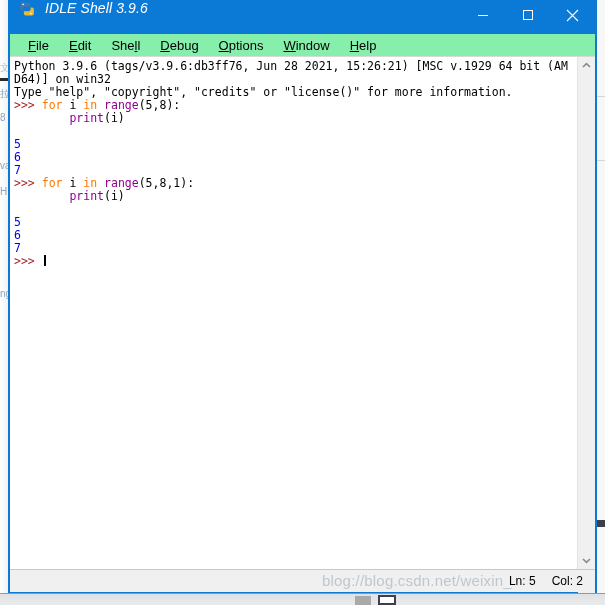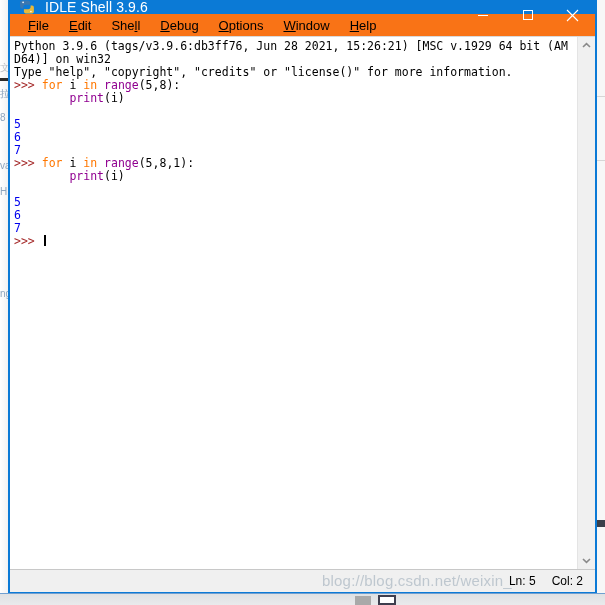--- a/index.html
+++ b/index.html
@@ -117,26 +117,27 @@
     width: 589px; height: 594px;
     background: #ffffff;
     border: 2px solid #0b7ad6;
     border-top: none;
     box-sizing: border-box;
     display: flex;
     flex-direction: column;
   }
 
   .titlebar {
-    height: 14px;
+    height: 34px;
     background: #0b7ad6;
     display: flex;
-    align-items: center;
-    flex: 0 0 auto;
-    position: relative;
+    align-items: flex-start;
+    flex: 0 0 auto;
+    position: relative;
+    font-style: italic;
   }
   .titlebar-icon {
     margin-left: 8px;
     width: 18px; height: 18px;
     position: relative;
     flex: 0 0 auto;
   }
   .title-text {
     margin-left: 9px;
     color: #ffffff;
@@ -154,21 +155,21 @@
     width: 45px; height: 30px;
     display: flex;
     align-items: center;
     justify-content: center;
   }
   .win-btn svg { display: block; }
 
   
   .menubar {
     height: 22px;
-    background: #f97316;
+    background: #86efac;
     border-bottom: 1px solid #d9d9d9;
     display: flex;
     align-items: center;
     padding-left: 8px;
     flex: 0 0 auto;
   }
   .menu-item {
     font-size: 13px;
     color: #000000;
     padding: 0 10px;

